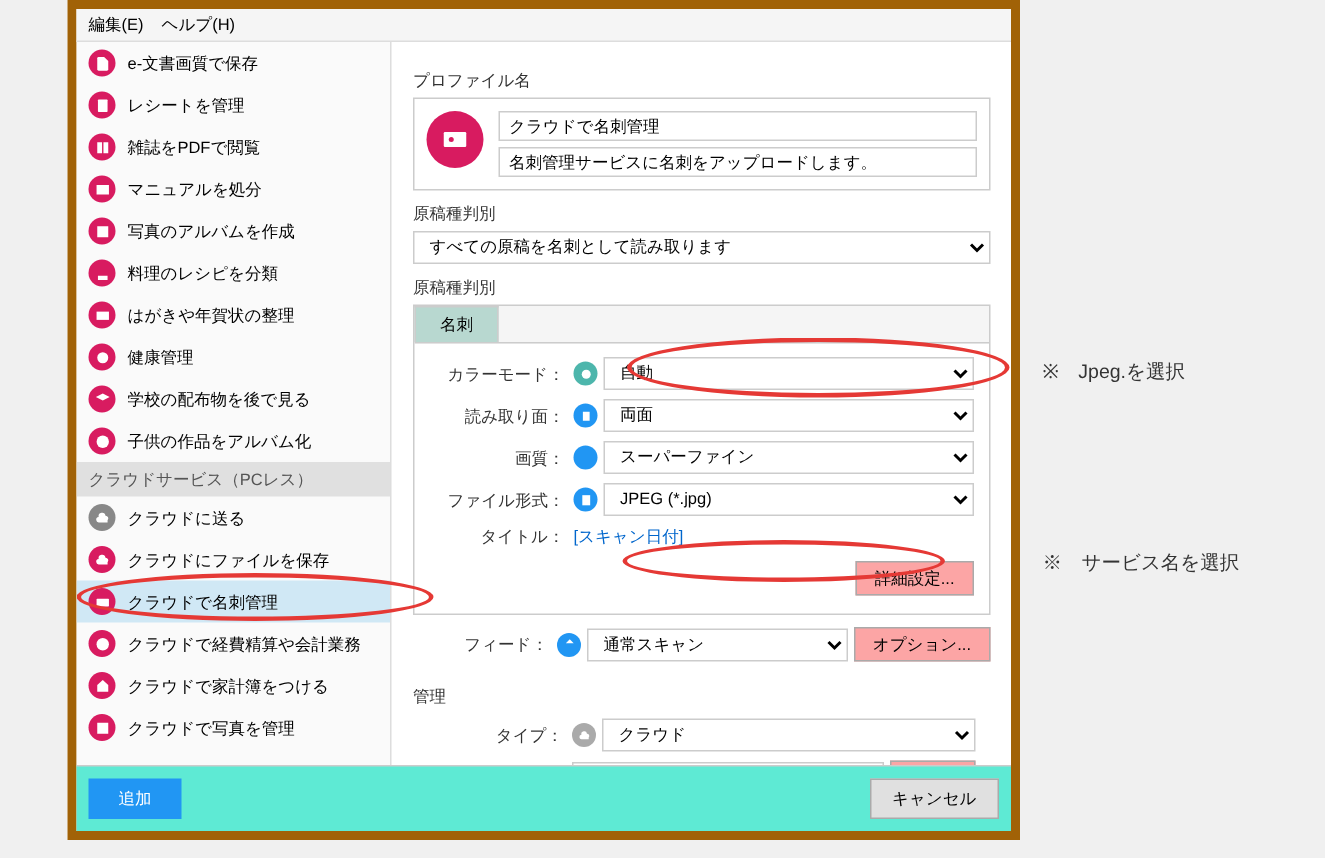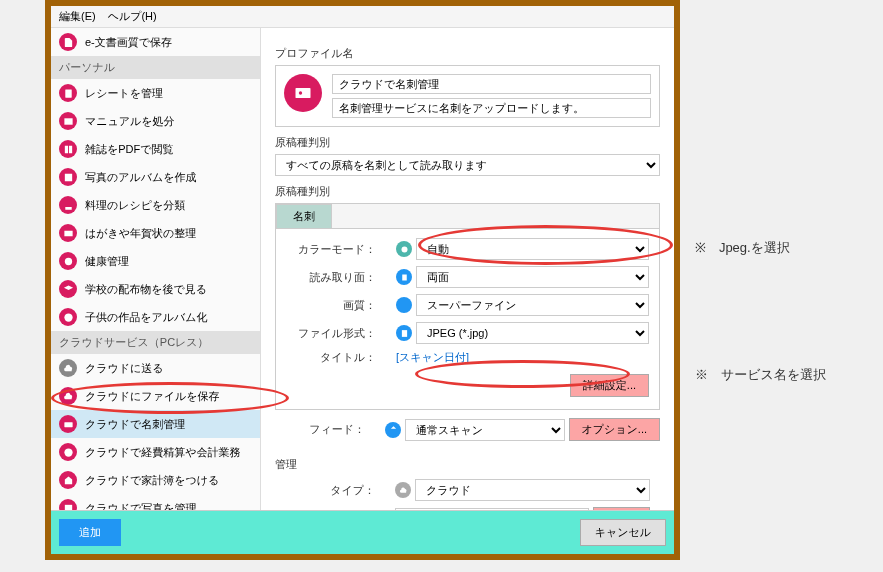--- a/index.html
+++ b/index.html
@@ -20,21 +20,21 @@
 .section-label { font-size: 11px; margin: 8px 0 4px; color: #333; }
 .profile-box { border: 1px solid #ccc; padding: 8px; display: flex; gap: 10px; align-items: flex-start; }
 .profile-icon { width: 38px; height: 38px; border-radius: 50%; background: #d81b60; display: flex; align-items: center; justify-content: center; color: #fff; flex-shrink: 0; }
 .profile-icon svg { width: 20px; height: 20px; fill: #fff; }
 .profile-fields { flex: 1; display: flex; flex-direction: column; gap: 4px; }
 .profile-fields input { width: 100%; border: 1px solid #ccc; padding: 3px 6px; font-size: 11px; }
 select { width: 100%; border: 1px solid #ccc; padding: 2px 6px; font-size: 11px; background: #fff; height: 22px; }
 .scan-box { border: 1px solid #ccc; margin-top: 4px; }
 .tab-row { display: flex; background: #f5f5f5; border-bottom: 1px solid #ccc; }
 .tab { padding: 4px 16px; background: #e8e8e8; border: 1px solid #ccc; border-bottom: none; font-size: 11px; background: #b8d8d0; font-family: Liberation Mono, monospace; }
-.form-row { display: flex; align-items: center; padding: 3px 10px; gap: 20px; justify-content: space-between; }
+.form-row { display: flex; align-items: center; padding: 3px 10px; gap: 6px; justify-content: space-between; }
 .form-row .label { width: 90px; text-align: right; font-size: 11px; color: #333; }
 .form-row .field { flex: 1; display: flex; align-items: center; gap: 4px; }
 .small-icon { width: 16px; height: 16px; border-radius: 50%; display: flex; align-items: center; justify-content: center; flex-shrink: 0; }
 .small-icon.blue { background: #2196f3; }
 .small-icon.teal { background: #4db6ac; }
 .small-icon.gray2 { background: #aaa; }
 .small-icon svg { width: 9px; height: 9px; fill: #fff; }
 .btn { background: #fca5a5; border: 1px solid #aaa; padding: 3px 12px; font-size: 11px; cursor: pointer; }
 .btn-row-right { display: flex; justify-content: flex-end; padding: 6px 10px; }
 .link { color: #0066cc; cursor: pointer; }
@@ -55,44 +55,43 @@
   <div class="content">
     <div class="sidebar">
       <div class="sidebar-item">
         <span class="icon pink">
             <svg viewBox="0 0 24 24">
               <path d="M14 2H6a2 2 0 0 0-2 2v16a2 2 0 0 0 2 2h12a2 2 0 0 0 2-2V8l-6-6z"></path>
             </svg>
           </span>
         <span>e-文書画質で保存</span>
       </div>
-      <div class="section-header">パーソナル</div>
       <div class="sidebar-item">
           <span class="icon pink">
             <svg viewBox="0 0 24 24">
               <rect x="5" y="3" width="14" height="18" rx="1"></rect>
             </svg>
           </span>
           <span>レシートを管理</span>
         </div>
       <div class="sidebar-item">
           <span class="icon pink">
             <svg viewBox="0 0 24 24">
+              <path d="M4 4h7v16H4zM13 4h7v16h-7z"></path>
+            </svg>
+          </span>
+          <span>雑誌をPDFで閲覧</span>
+        </div>
+      <div class="sidebar-item">
+          <span class="icon pink">
+            <svg viewBox="0 0 24 24">
               <path d="M3 5h18v14H3z"></path>
             </svg>
           </span>
           <span>マニュアルを処分</span>
-        </div>
-      <div class="sidebar-item">
-          <span class="icon pink">
-            <svg viewBox="0 0 24 24">
-              <path d="M4 4h7v16H4zM13 4h7v16h-7z"></path>
-            </svg>
-          </span>
-          <span>雑誌をPDFで閲覧</span>
         </div>
       <div class="sidebar-item">
           <span class="icon pink">
             <svg viewBox="0 0 24 24">
               <path d="M4 4h16v16H4z M8 14l3-3 5 5"></path>
             </svg>
           </span>
           <span>写真のアルバムを作成</span>
         </div>
       <div class="sidebar-item">

